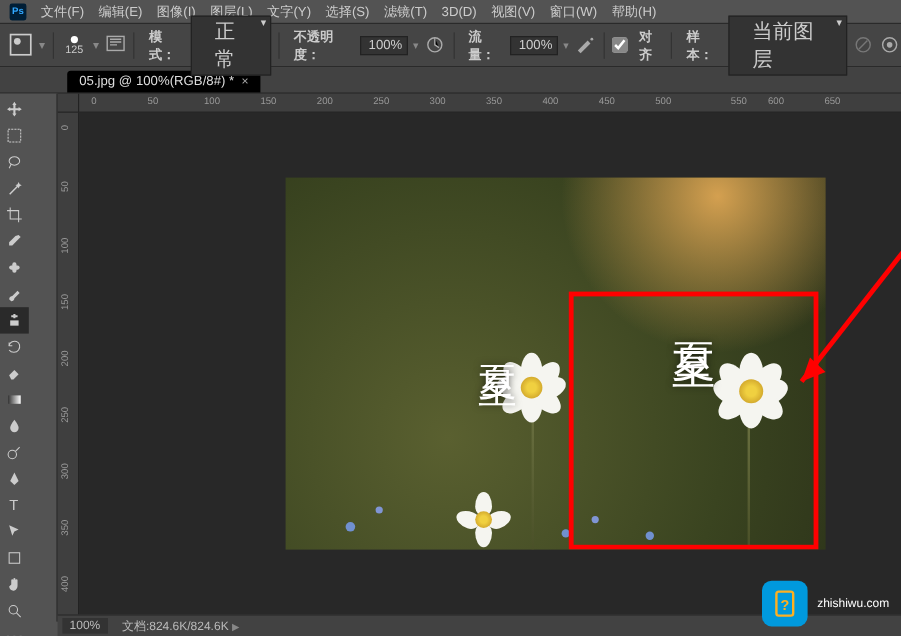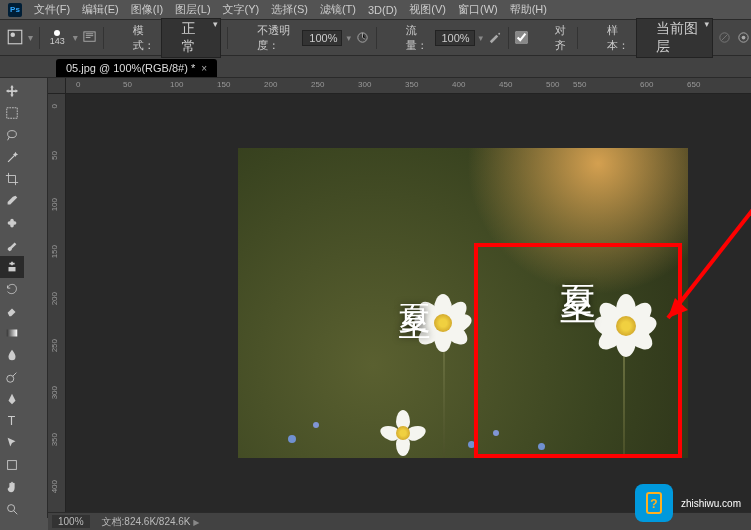--- a/index.html
+++ b/index.html
@@ -6,22 +6,22 @@
 body { background: #535353; width: 751px; height: 530px; overflow: hidden; position: relative; }
 
 .menubar { background: #535353; height: 20px; display: flex; align-items: center; padding-left: 8px; border-bottom: 1px solid #2a2a2a; }
 .menubar .ps-icon { width: 14px; height: 14px; background: #001e36; color: #31a8ff; font-size: 8px; font-weight: bold; display: flex; align-items: center; justify-content: center; margin-right: 6px; border-radius: 2px; }
 .menubar .item { color: #ccc; font-size: 11px; padding: 14px 6px; cursor: default; }
 
 .optionbar { background: #454545; height: 36px; display: flex; align-items: center; padding-left: 6px; border-bottom: 1px solid #2a2a2a; gap: 4px; }
 .opt-tool { width: 24px; height: 24px; display: flex; align-items: center; justify-content: center; color: #ccc; }
 .opt-brush { display: flex; flex-direction: column; align-items: center; color: #ccc; font-size: 9px; padding: 0 4px; }
 .opt-brush .dot { width: 6px; height: 6px; background: #fff; border-radius: 50%; }
-.opt-label { color: #ccc; font-size: 11px; margin-left: 23px; }
-.opt-select { background: #333; border: 1px solid #222; color: #ccc; font-size: 14px; padding: 1px 14px 1px 19px; position: relative; }
+.opt-label { color: #ccc; font-size: 11px; margin-left: 6px; font-weight: bold; }
+.opt-select { background: #333; border: 1px solid #222; color: #ccc; font-size: 17px; padding: 1px 14px 1px 19px; position: relative; }
 .opt-select::after { content: "▾"; position: absolute; right: 3px; top: 0; font-size: 9px; }
 .opt-pct { background: #333; border: 1px solid #222; color: #ccc; font-size: 11px; padding: 1px 4px; min-width: 40px; text-align: right; }
 .opt-icon { width: 20px; height: 20px; display: flex; align-items: center; justify-content: center; color: #b0b0b0; }
 .sep { width: 1px; height: 22px; background: #333; margin: 0 2px; }
 
 .tabbar { background: #424242; height: 22px; display: flex; align-items: flex-end; padding-left: 56px; border-bottom: 1px solid #2a2a2a; }
 .tab { background: #000000; color: #ddd; font-size: 11px; padding: 3px 10px; display: flex; align-items: center; gap: 6px; border-top-left-radius: 3px; border-top-right-radius: 3px; }
 .tab .close { font-size: 10px; color: #aaa; }
 
 .workarea { display: flex; height: 440px; }
@@ -82,21 +82,21 @@
   <div class="opt-tool">
     <svg viewBox="0 0 16 16">
         <rect x="2" y="2" width="12" height="12" fill="none" stroke="#ccc"></rect>
         <circle cx="6" cy="6" r="2" fill="#ccc"></circle>
       </svg>
   </div>
   <span style="color:#888;font-size:10px">▾</span>
   <div class="sep"></div>
   <div class="opt-brush">
     <div class="dot"></div>
-    <span>143</span>
+    <span>125</span>
   </div>
   <span style="color:#888;font-size:10px">▾</span>
   <div class="opt-icon">
     <svg viewBox="0 0 16 16">
         <rect x="2" y="2" width="12" height="10" fill="none" stroke="#aaa"></rect>
         <path d="M4 4h8M4 6h8M4 8h5" stroke="#aaa"></path>
       </svg>
   </div>
   <div class="sep"></div>
   <span class="opt-label">模式：</span>
@@ -274,21 +274,21 @@
       <span class="tick" style="left:57px">50</span>
       <span class="tick" style="left:104px">100</span>
       <span class="tick" style="left:151px">150</span>
       <span class="tick" style="left:198px">200</span>
       <span class="tick" style="left:245px">250</span>
       <span class="tick" style="left:292px">300</span>
       <span class="tick" style="left:339px">350</span>
       <span class="tick" style="left:386px">400</span>
       <span class="tick" style="left:433px">450</span>
       <span class="tick" style="left:480px">500</span>
-      <span class="tick" style="left:507px">550</span>
+      <span class="tick" style="left:543px">550</span>
       <span class="tick" style="left:574px">600</span>
       <span class="tick" style="left:621px">650</span>
       <span class="tick" style="left:696px">700</span>
     </div>
     <div class="ruler-v">
       <span class="tick" style="top:10px">0</span>
       <span class="tick" style="top:57px">50</span>
       <span class="tick" style="top:104px">100</span>
       <span class="tick" style="top:151px">150</span>
       <span class="tick" style="top:198px">200</span>

